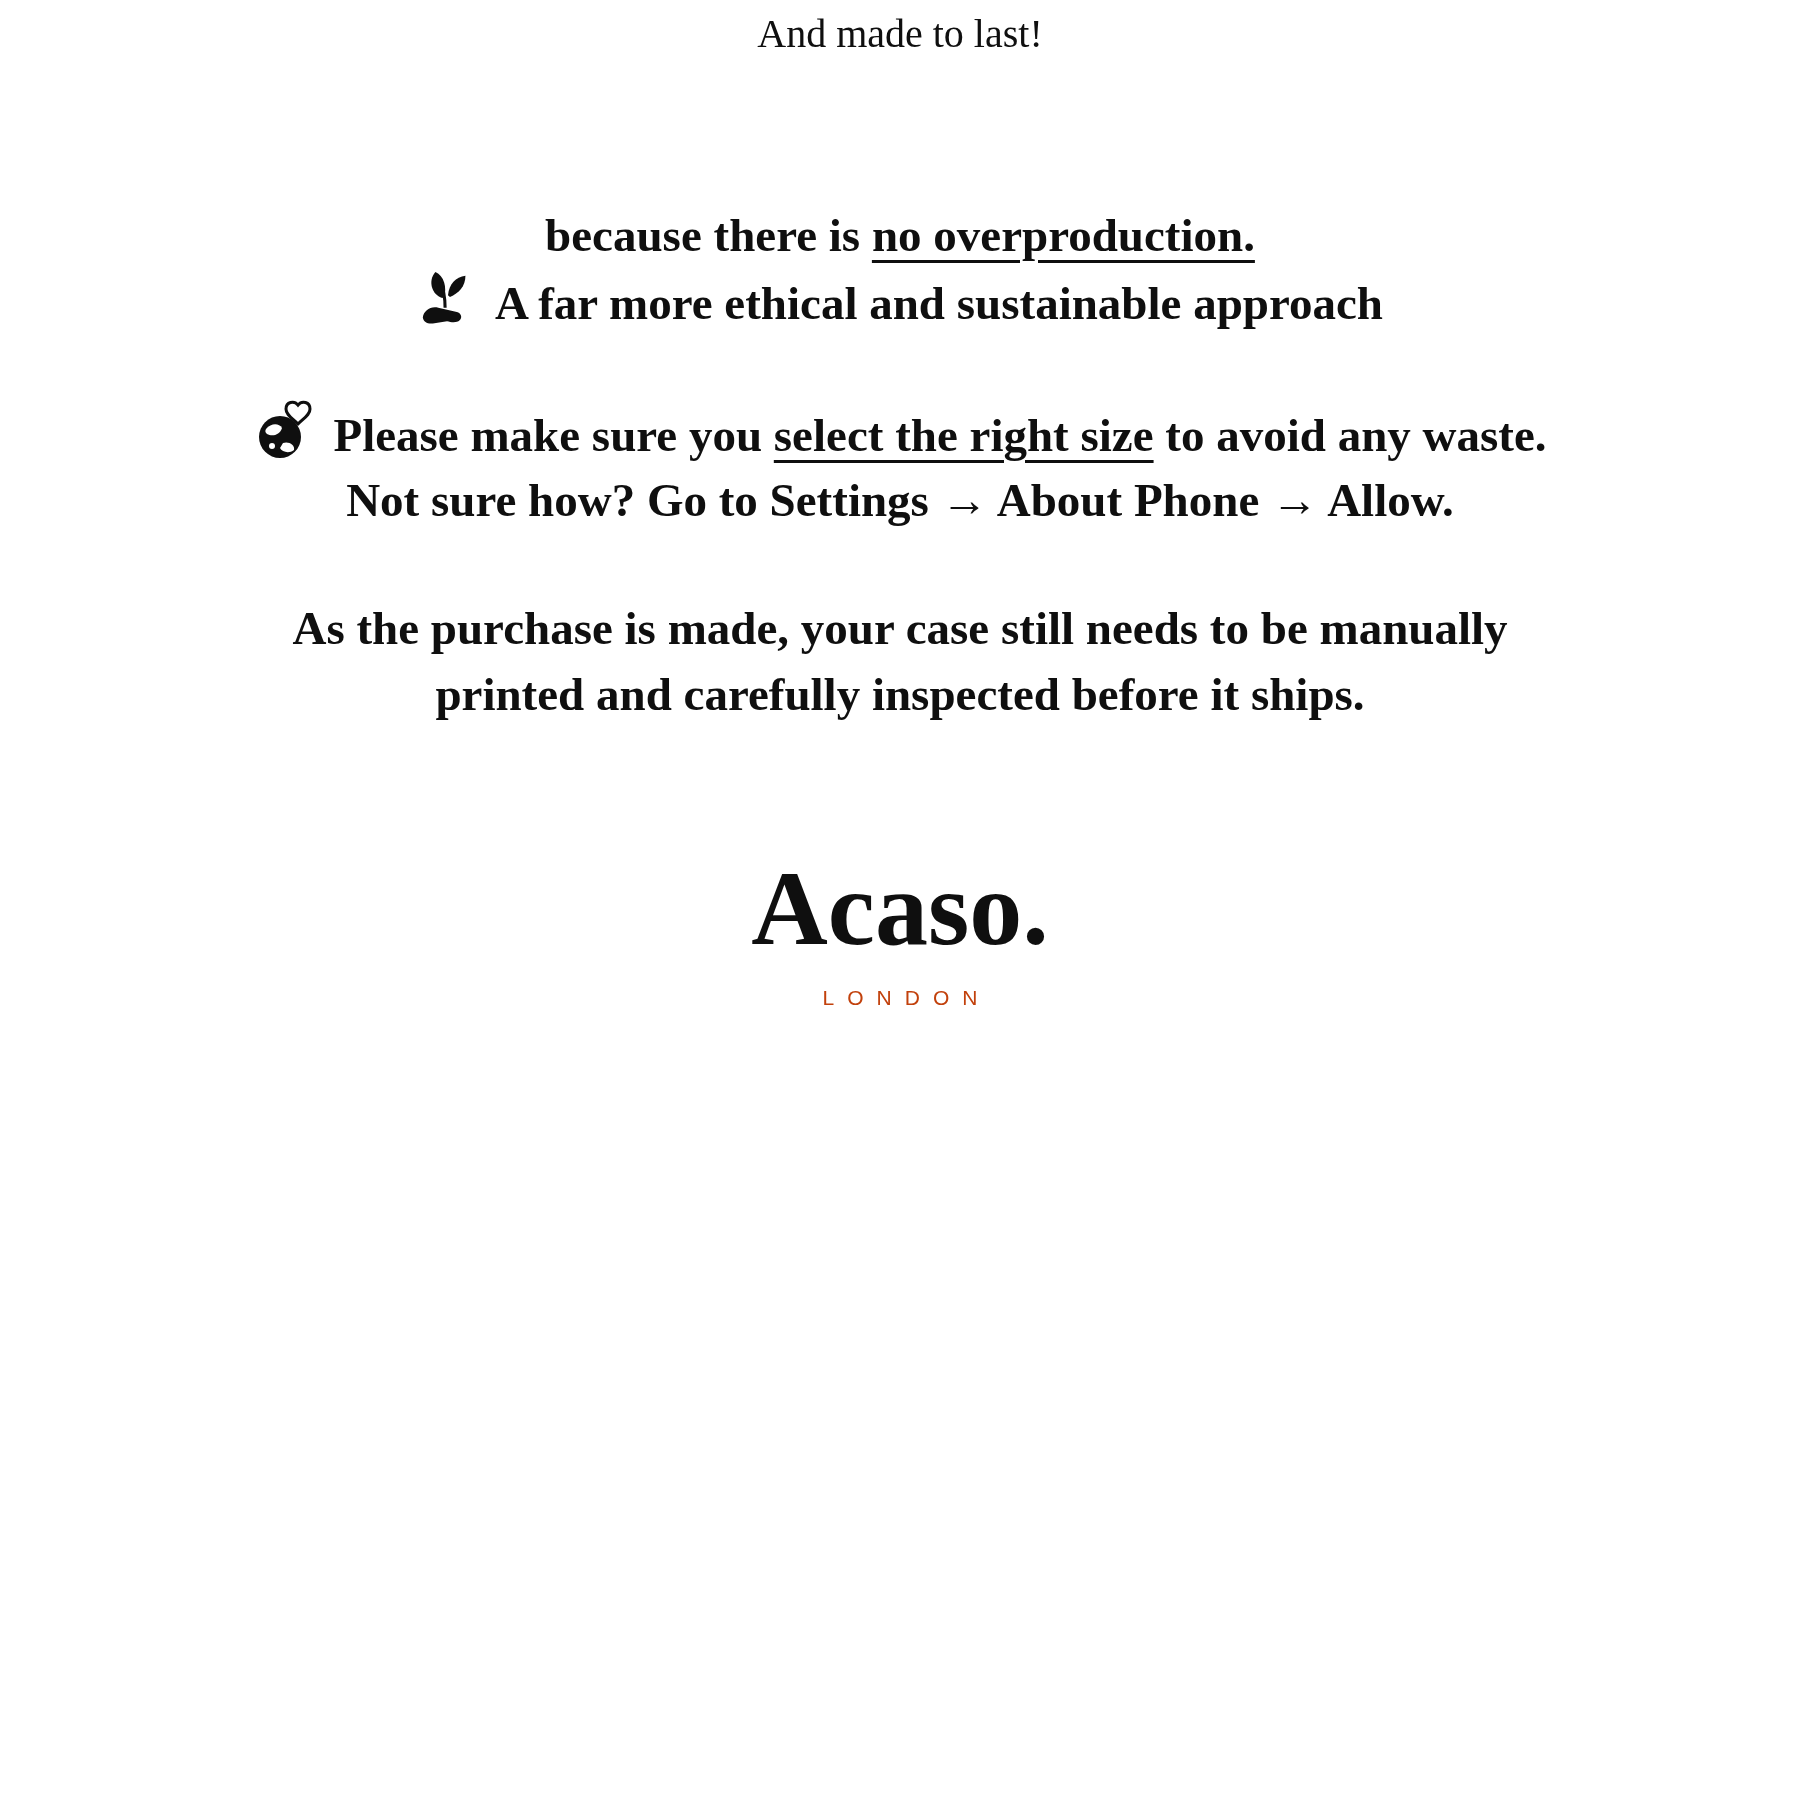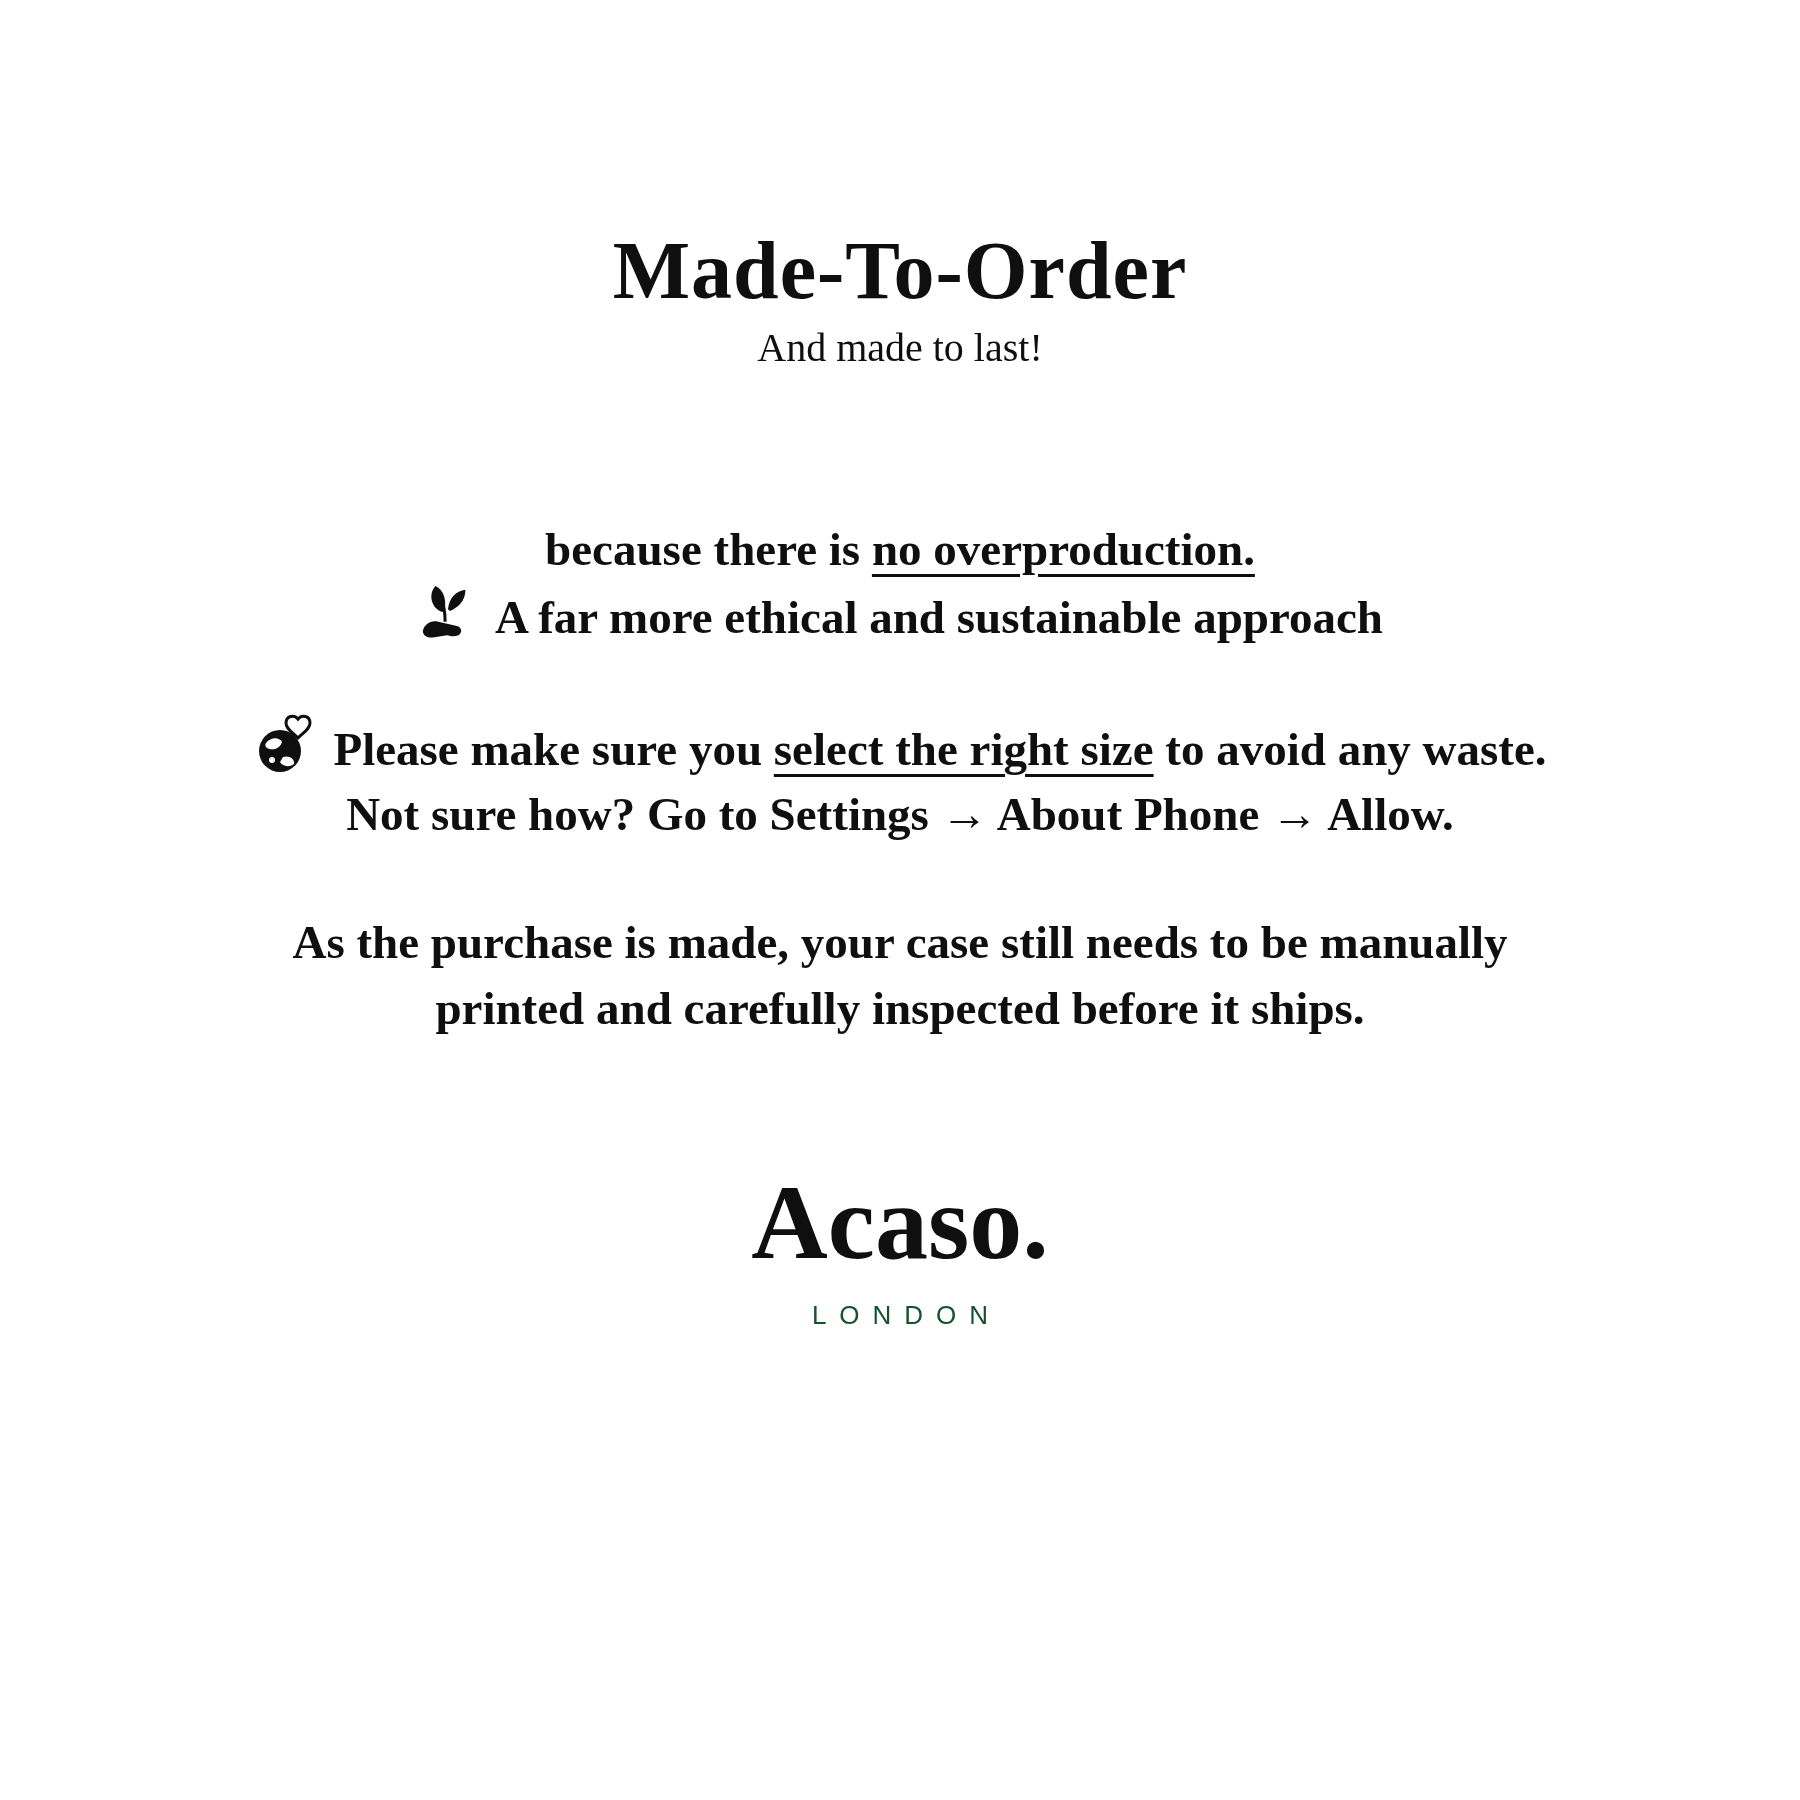--- a/index.html
+++ b/index.html
@@ -59,33 +59,32 @@
   .brand {
     font-size: 106px;
     font-weight: bold;
     letter-spacing: 0px;
     line-height: 1;
     font-family: "Liberation Serif", serif;
   }
   .brand-location {
     margin-top: 24px;
     font-family: "Liberation Sans", sans-serif;
-    font-size: 26px;
+    font-size: 21px;
     font-weight: normal;
     letter-spacing: 13px;
     text-indent: 13px;
-    color: #14532d;
+    color: #c2410c;
   }
 </style>
 </head>
 <body>
 
 <div class="canvas">
 
-  <div class="page-title">Made-To-Order</div>
   <div class="page-subtitle">And made to last!</div>
 
   <div class="content">
 
     <div class="para">
       <span class="line"><span>because there is </span><span class="u">no overproduction.</span></span>
       <span class="line">
         <span class="icon">
           <svg width="62" height="62" viewBox="0 0 64 64" xmlns="http://www.w3.org/2000/svg">
             <g fill="#0f0f0f">

